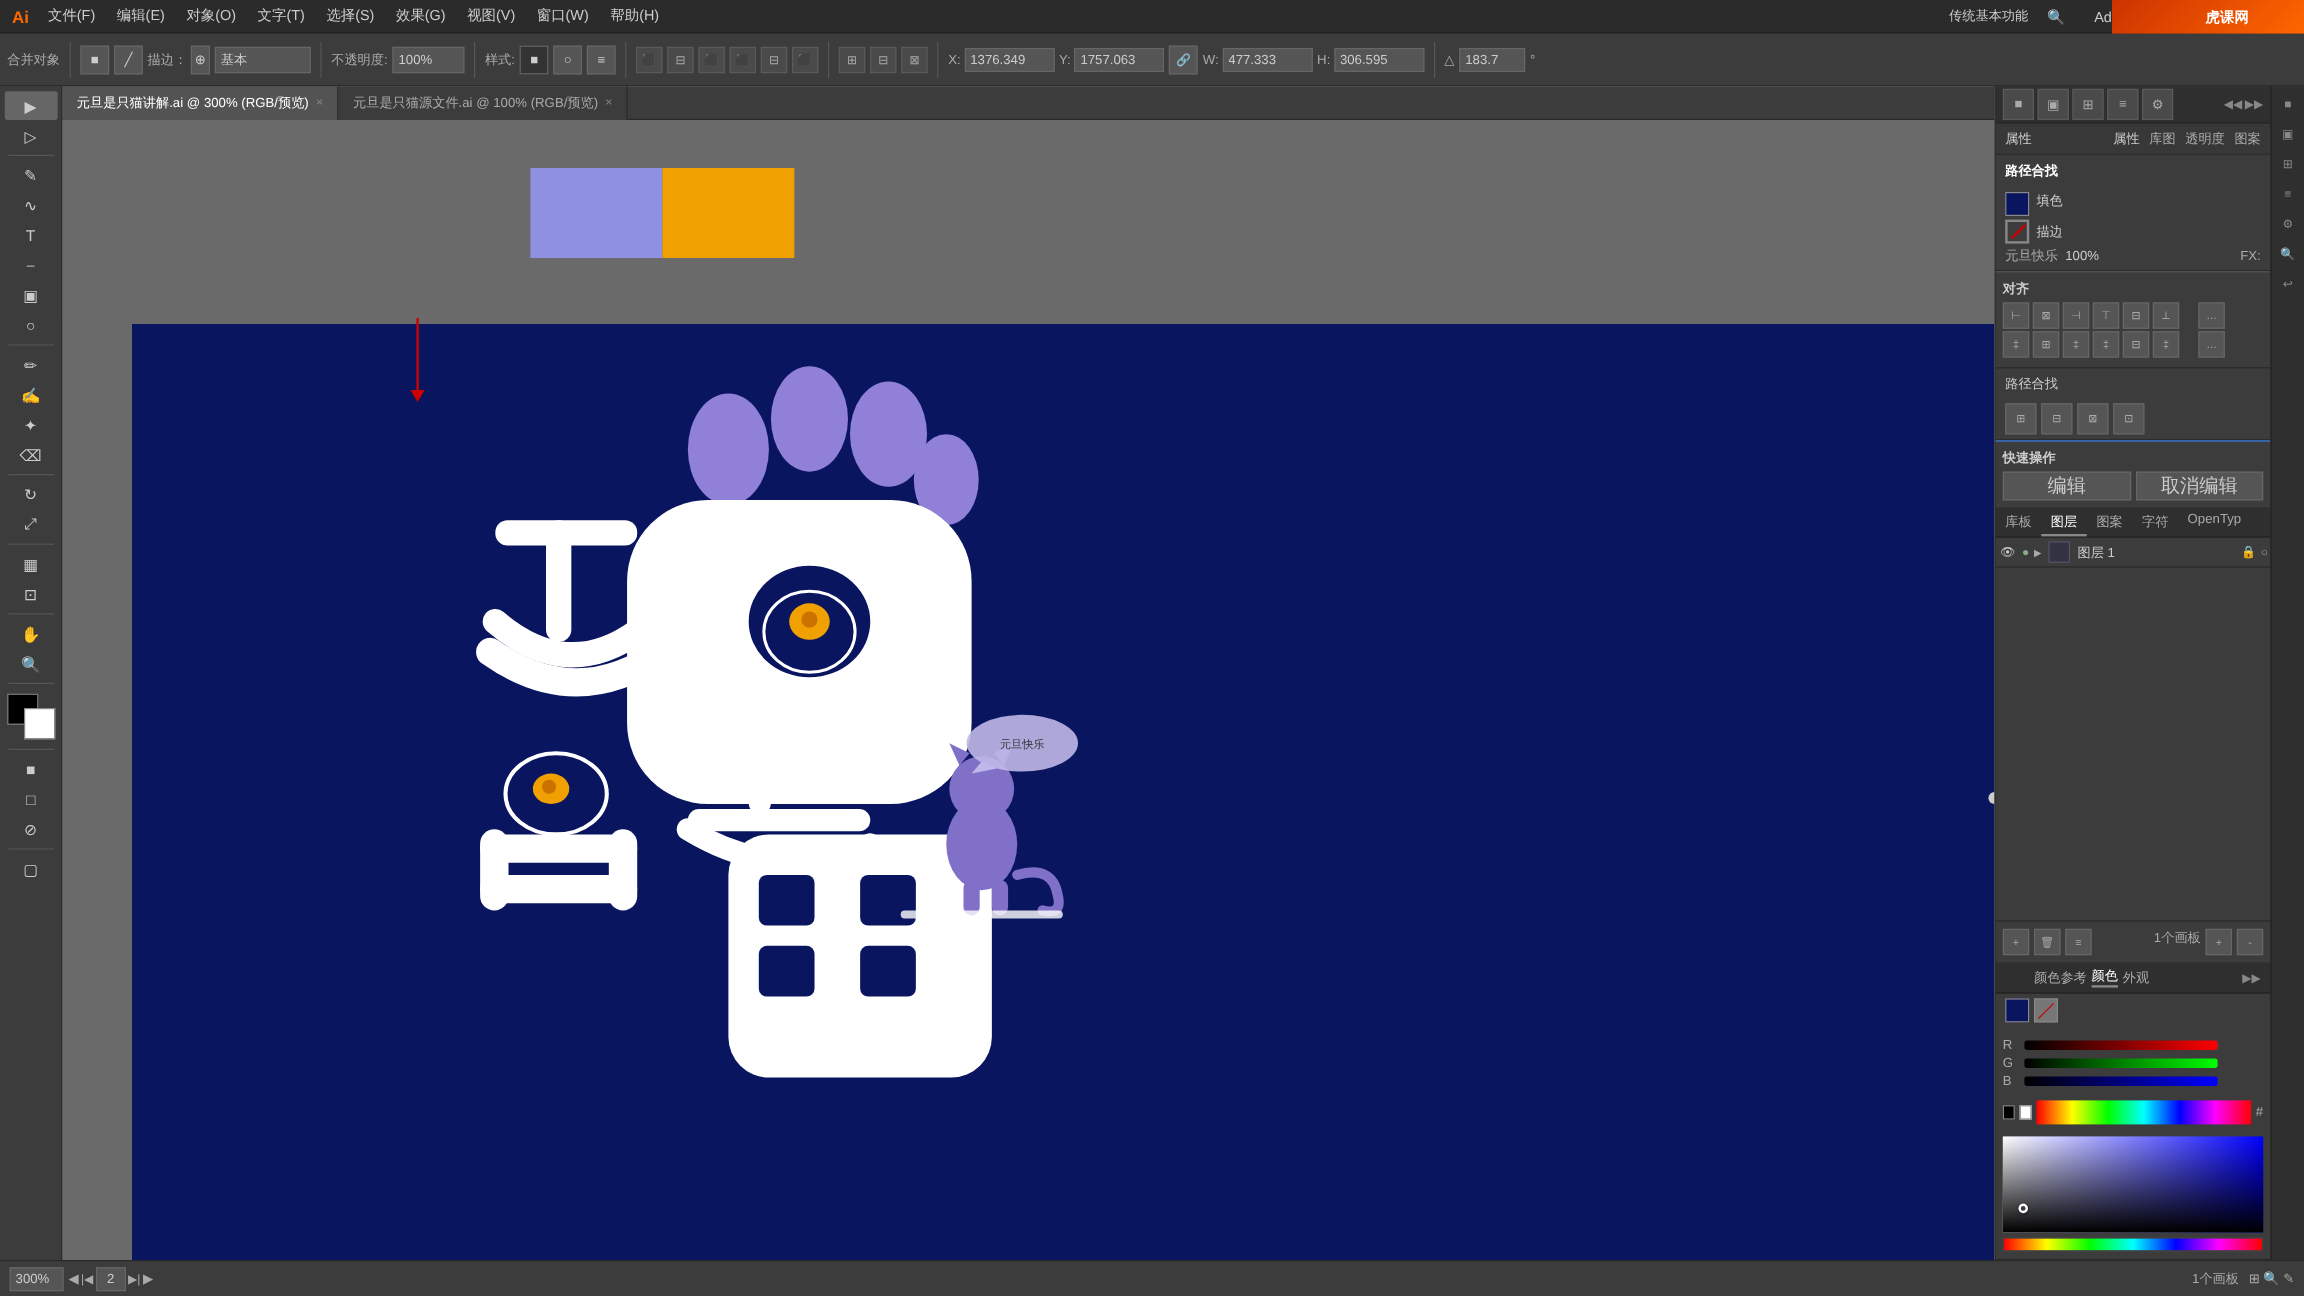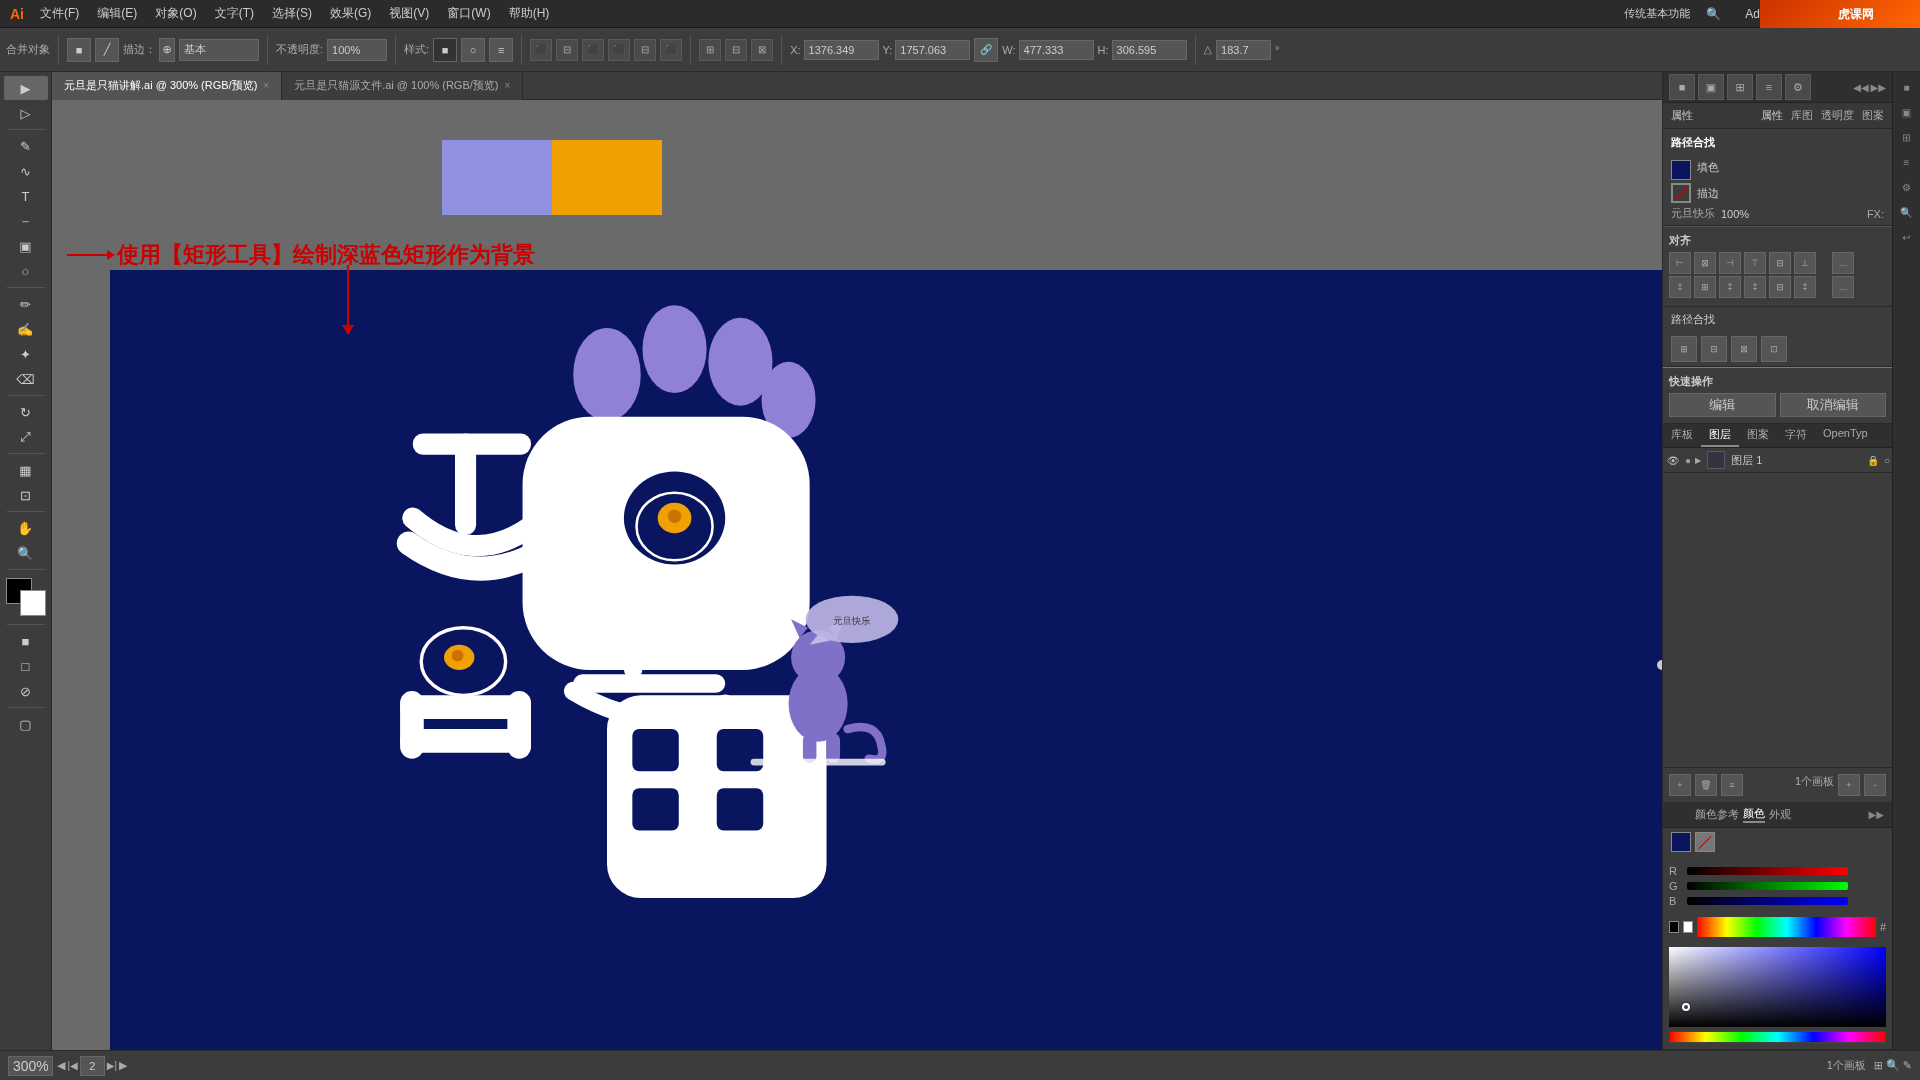--- a/index.html
+++ b/index.html
@@ -123,29 +123,29 @@
     .layer-tab.active { color: #fff; border-bottom: 2px solid #888; }
     .layer-item { display: flex; align-items: center; gap: 4px; padding: 3px 2px; }
     .layer-eye { width: 16px; height: 16px; display: flex; align-items: center; justify-content: center; font-size: 10px; cursor: pointer; }
     .layer-tri { font-size: 8px; color: #aaa; cursor: pointer; }
     .layer-name { flex: 1; font-size: 11px; color: #ccc; }
 
     
     .quick-actions { padding: 6px; border-top: 1px solid #3b82f6; }
     .qa-title { color: #ccc; font-size: 11px; font-weight: bold; margin-bottom: 4px; }
     .qa-row { display: flex; gap: 4px; }
-    .qa-btn { flex: 1; height: 24px; background: #555; border: 1px solid #666; color: #ccc; font-size: 13px; cursor: pointer; display: flex; align-items: center; justify-content: center; }
+    .qa-btn { flex: 1; height: 24px; background: #555; border: 1px solid #666; color: #ccc; font-size: 16px; cursor: pointer; display: flex; align-items: center; justify-content: center; }
 
     
     #status-bar {
       width: 100%; height: 30px; background: #3c3c3c; border-top: 1px solid #2a2a2a;
       display: flex; align-items: center; padding: 0 8px; gap: 8px; font-size: 11px; color: #aaa;
     }
     .status-zoom { display: flex; align-items: center; gap: 4px; }
-    .zoom-input { width: 45px; height: 20px; background: #555; border: 1px solid #666; color: #ccc; font-size: 14px; padding: 0 4px; }
+    .zoom-input { width: 45px; height: 20px; background: #555; border: 1px solid #666; color: #ccc; font-size: 11px; padding: 0 4px; }
 
     
     .top-right-logo {
       position: fixed; top: 0; right: 0; width: 160px; height: 28px;
       background: linear-gradient(135deg, #cc3300, #ff6600);
       display: flex; align-items: center; justify-content: center;
       color: white; font-size: 12px; font-weight: bold; padding-left: 32px;
     }
     .rpanel-icon { width: 26px; height: 26px; background: #4a4a4a; border: 1px solid #5a5a5a; display: flex; align-items: center; justify-content: center; cursor: pointer; font-size: 11px; color: #aaa; }
 
@@ -304,28 +304,20 @@
 
     <div class="canvas-workspace">
 
       <div class="canvas-upper-area">
 
         <div class="color-swatches">
           <div class="swatch-purple"></div>
           <div class="swatch-orange"></div>
         </div>
 
-        <div style="position:absolute; top:140px; left:15px; display:flex; align-items:center;">
-
-          <div style="position:relative; width:50px; height:16px; display:flex; align-items:center;">
-            <div style="width:40px; height:2px; background:#cc0000;"></div>
-            <div style="width:0; height:0; border-top:5px solid transparent; border-bottom:5px solid transparent; border-left:8px solid #cc0000;"></div>
-          </div>
-          <div class="annotation-text" style="position:static; margin:0;">使用【矩形工具】绘制深蓝色矩形作为背景</div>
-        </div>
 
         <div style="position:absolute; top:165px; left:290px; display:flex; flex-direction:column; align-items:center; z-index:10;">
           <div style="width:2px; height:60px; background:#cc0000;"></div>
           <div style="width:0; height:0; border-left:6px solid transparent; border-right:6px solid transparent; border-top:10px solid #cc0000;"></div>
         </div>
       </div>
 
       <div class="blue-canvas">
 
         <svg viewBox="0 0 950 900" xmlns="http://www.w3.org/2000/svg" style="position:absolute; top:20px; left:100px; width:870px; height:760px;">

